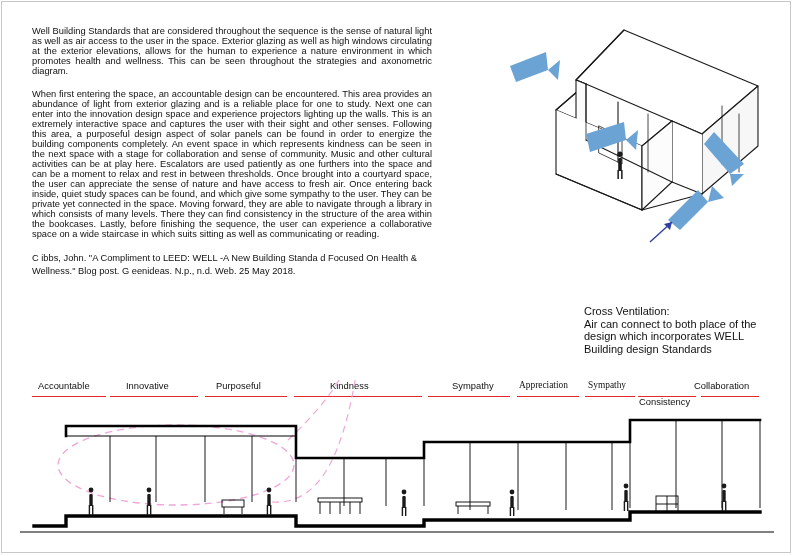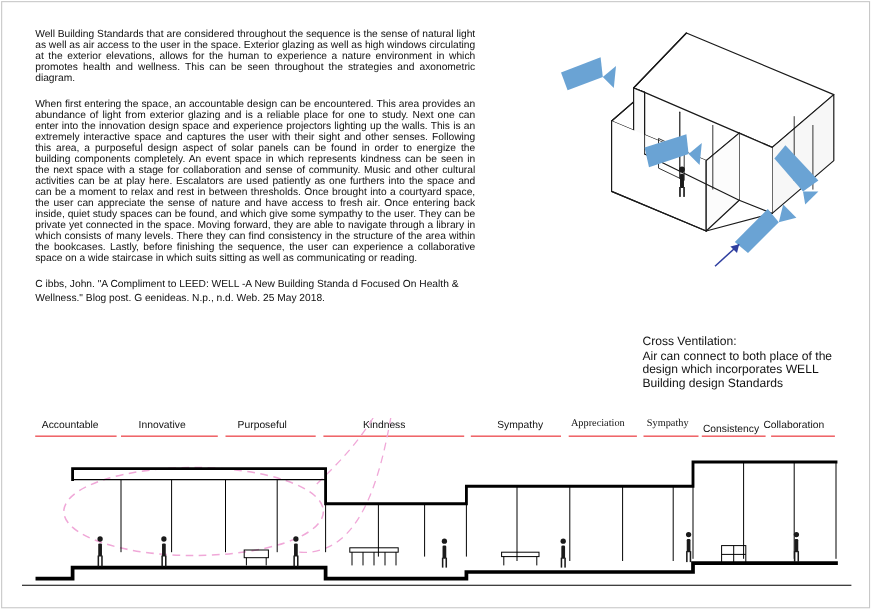--- a/index.html
+++ b/index.html
@@ -187,21 +187,21 @@
   <div class="section-wrap">
 
     <div class="section-labels">
       <span class="sec-label" style="left:38px;  top:0px;">Accountable</span>
       <span class="sec-label" style="left:126px; top:0px;">Innovative</span>
       <span class="sec-label" style="left:216px; top:0px;">Purposeful</span>
       <span class="sec-label" style="left:330px; top:0px;">Kindness</span>
       <span class="sec-label" style="left:452px; top:0px;">Sympathy</span>
       <span class="sec-label" style="left:519px; top:0px;font-family:Liberation Serif, serif;">Appreciation</span>
       <span class="sec-label" style="left:588px; top:0px;font-family:Liberation Serif, serif;">Sympathy</span>
-      <span class="sec-label" style="left:639px; top:4px;">Consistency</span>
+      <span class="sec-label" style="left:639px; top:16px;">Consistency</span>
       <span class="sec-label" style="left:694px; top:0px;">Collaboration</span>
 
       <div class="red-rule" style="left:32px;  width:74px;"></div>
       <div class="red-rule" style="left:110px; width:88px;"></div>
       <div class="red-rule" style="left:205px; width:82px;"></div>
       <div class="red-rule" style="left:294px; width:128px;"></div>
       <div class="red-rule" style="left:428px; width:82px;"></div>
       <div class="red-rule" style="left:517px; width:62px;"></div>
       <div class="red-rule" style="left:585px; width:50px;"></div>
       <div class="red-rule" style="left:638px; width:58px;"></div>

